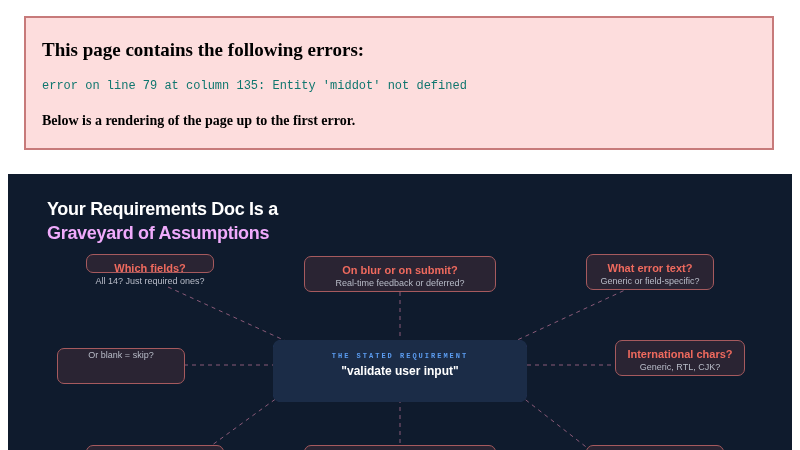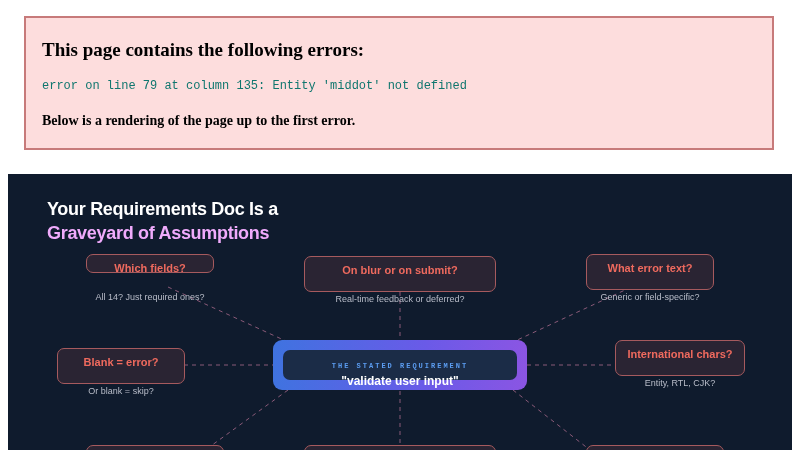--- a/index.html
+++ b/index.html
@@ -75,31 +75,31 @@
     font-weight: bold;
     font-size: 11px;
     line-height: 13px;
     margin-top: 7px;
     white-space: nowrap;
   }
   .node .s {
     color: #b8bcc8;
     font-size: 9px;
     line-height: 11px;
-    margin-top: 17px;
+    margin-top: 1px;
     white-space: nowrap;
   }
 
   .center {
     position: absolute;
     left: 265px; top: 166px;
-    width: 254px; height: 50px;
+    width: 254px; height: 62px;
     box-sizing: border-box;
     border-radius: 9px;
-    padding: 10px;
+    padding: 0;
     background: linear-gradient(90deg, #3f73e0 0%, #6a5ae8 60%, #8b55e3 100%);
   }
   .center-inner {
     width: 100%; height: 100%;
     border-radius: 7px;
     background: #1b2c47;
     text-align: center;
   }
   .center-label {
     font-family: "Liberation Mono", monospace;
@@ -153,32 +153,31 @@
     <div class="q">What error text?</div>
     <div class="s">Generic or field-specific?</div>
   </div>
 
   <div class="node" style="left:296px; top:82px; width:192px; height:36px;">
     <div class="q">On blur or on submit?</div>
     <div class="s">Real-time feedback or deferred?</div>
   </div>
 
   <div class="node" style="left:49px; top:174px; width:128px; height:36px;">
-    <div class="q">Blank = error?</div>
     <div class="s">Or blank = skip?</div>
   </div>
 
   <div class="center">
     <div class="center-inner">
       <div class="center-label">THE STATED REQUIREMENT</div>
       <div class="center-text">"validate user input"</div>
     </div>
   </div>
 
   <div class="node" style="left:607px; top:166px; width:130px; height:36px;">
     <div class="q">International chars?</div>
-    <div class="s">Entity, RTL, CJK?</div>
+    <div class="s">Generic, RTL, CJK?</div>
   </div>
 
   <div class="node" style="left:78px; top:271px; width:138px; height:36px;"></div>
   <div class="node" style="left:296px; top:271px; width:192px; height:36px;"></div>
   <div class="node" style="left:578px; top:271px; width:138px; height:36px;"></div>
 </div>
 
 </body></html>

